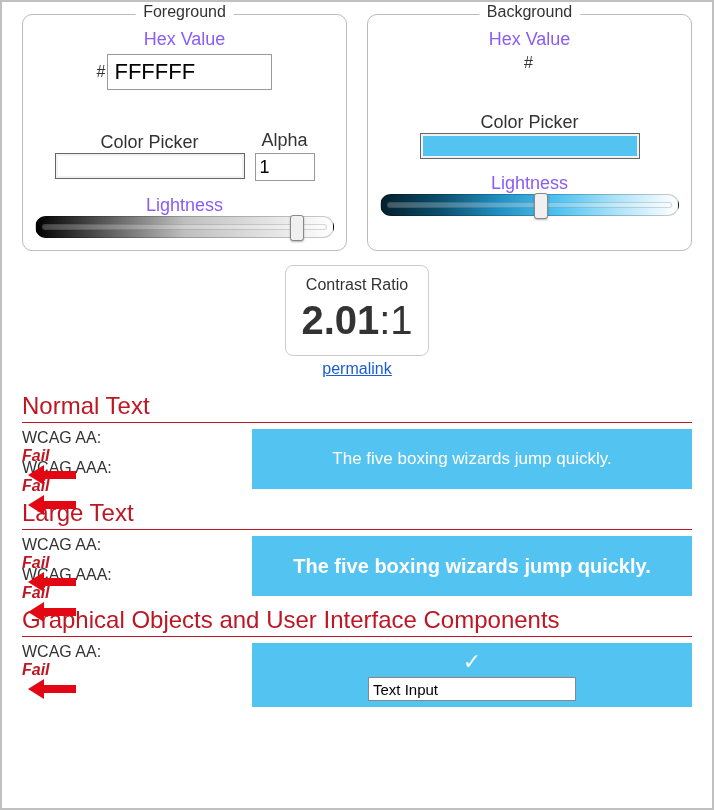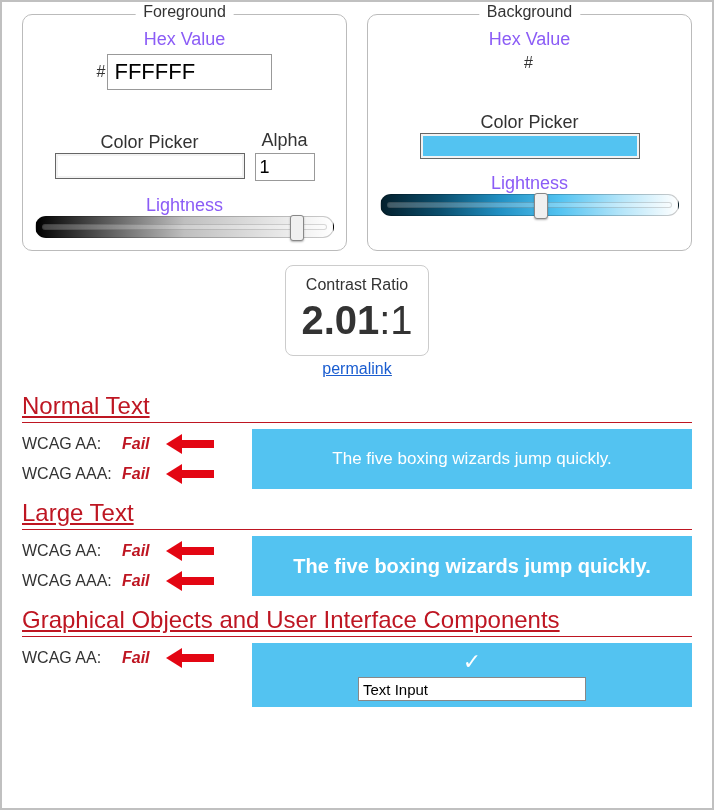--- a/index.html
+++ b/index.html
@@ -20,35 +20,35 @@
 .lightness-wrap { margin-top: 14px; }
 .slider-track { height: 22px; border-radius: 12px; position: relative; border: 1px solid rgba(0,0,0,0.2); }
 .slider-thumb { position: absolute; top: -2px; width: 14px; height: 26px; background: #F0F0F0; border: 1px solid #888; border-radius: 3px; box-shadow: 0 1px 2px rgba(0,0,0,0.3); }
 .slider-inner { position: absolute; top: 50%; left: 6px; right: 6px; height: 6px; transform: translateY(-50%); border-radius: 3px; background: rgba(255,255,255,0.25); border: 1px solid rgba(0,0,0,0.15); }
 .contrast-box { width: 144px; margin: 14px auto 4px; border: 1px solid #CCC; border-radius: 8px; text-align: center; padding: 10px 8px 12px; }
 .cr-label { font-size: 16px; margin-bottom: 4px; }
 .cr-value { font-size: 40px; font-weight: 400; }
 .cr-value .bold { font-weight: 800; }
 .permalink { text-align: center; margin: 4px 0 14px; text-decoration: underline; }
 .permalink a { color: #1A5DD0; font-size: 16px; text-decoration: underline; }
-.section-title { color: #BE1622; font-size: 24px; border-bottom: 1px solid #BE1622; padding-bottom: 2px; margin-top: 10px; text-decoration: underline; }
+.section-title { color: #BE1622; font-size: 24px; border-bottom: 1px solid #BE1622; padding-bottom: 2px; margin-top: 10px; }
 .result-block { display: flex; align-items: stretch; margin-top: 6px; }
 .criteria { width: 230px; }
-.crit-row { display: flex; align-items: center; height: 30px; }
+.crit-row { display: flex; height: 30px; flex-direction: column; }
 .crit-label { width: 100px; font-size: 16px; }
 .crit-status { font-weight: 700; font-size: 16px; color: #BE1622; width: 38px; font-style: italic; }
 .arrow { width: 48px; height: 20px; position: relative; margin-left: 6px; }
 .arrow .bar { position: absolute; left: 14px; top: 6px; width: 34px; height: 8px; background: #E30613; }
 .arrow .head { position: absolute; left: 0; top: 0; width: 0; height: 0; border-top: 10px solid transparent; border-bottom: 10px solid transparent; border-right: 16px solid #E30613; }
 .sample { flex: 1; display: flex; flex-direction: column; align-items: center; justify-content: center; padding: 8px 10px; }
 .sample.normal { font-size: 17px; }
 .sample.large { font-size: 20px; font-weight: 700; }
 .ui-sample { flex: 1; display: flex; flex-direction: column; align-items: center; justify-content: center; padding: 6px; gap: 2px; }
 .check { font-size: 22px; }
-.ti-demo { width: 228px; height: 24px; font-size: 15px; padding: 1px 4px; border: 1px solid #888; background: #fff; }
+.ti-demo { width: 208px; height: 24px; font-size: 15px; padding: 1px 4px; border: 1px solid #888; background: #fff; }
 </style>
 </head>
 <body>
 
 <div class="panels">
 
   <fieldset class="panel">
     <div class="panel-title">Foreground</div>
     <div class="row-label">Hex Value</div>
     <div class="hex-wrap">

